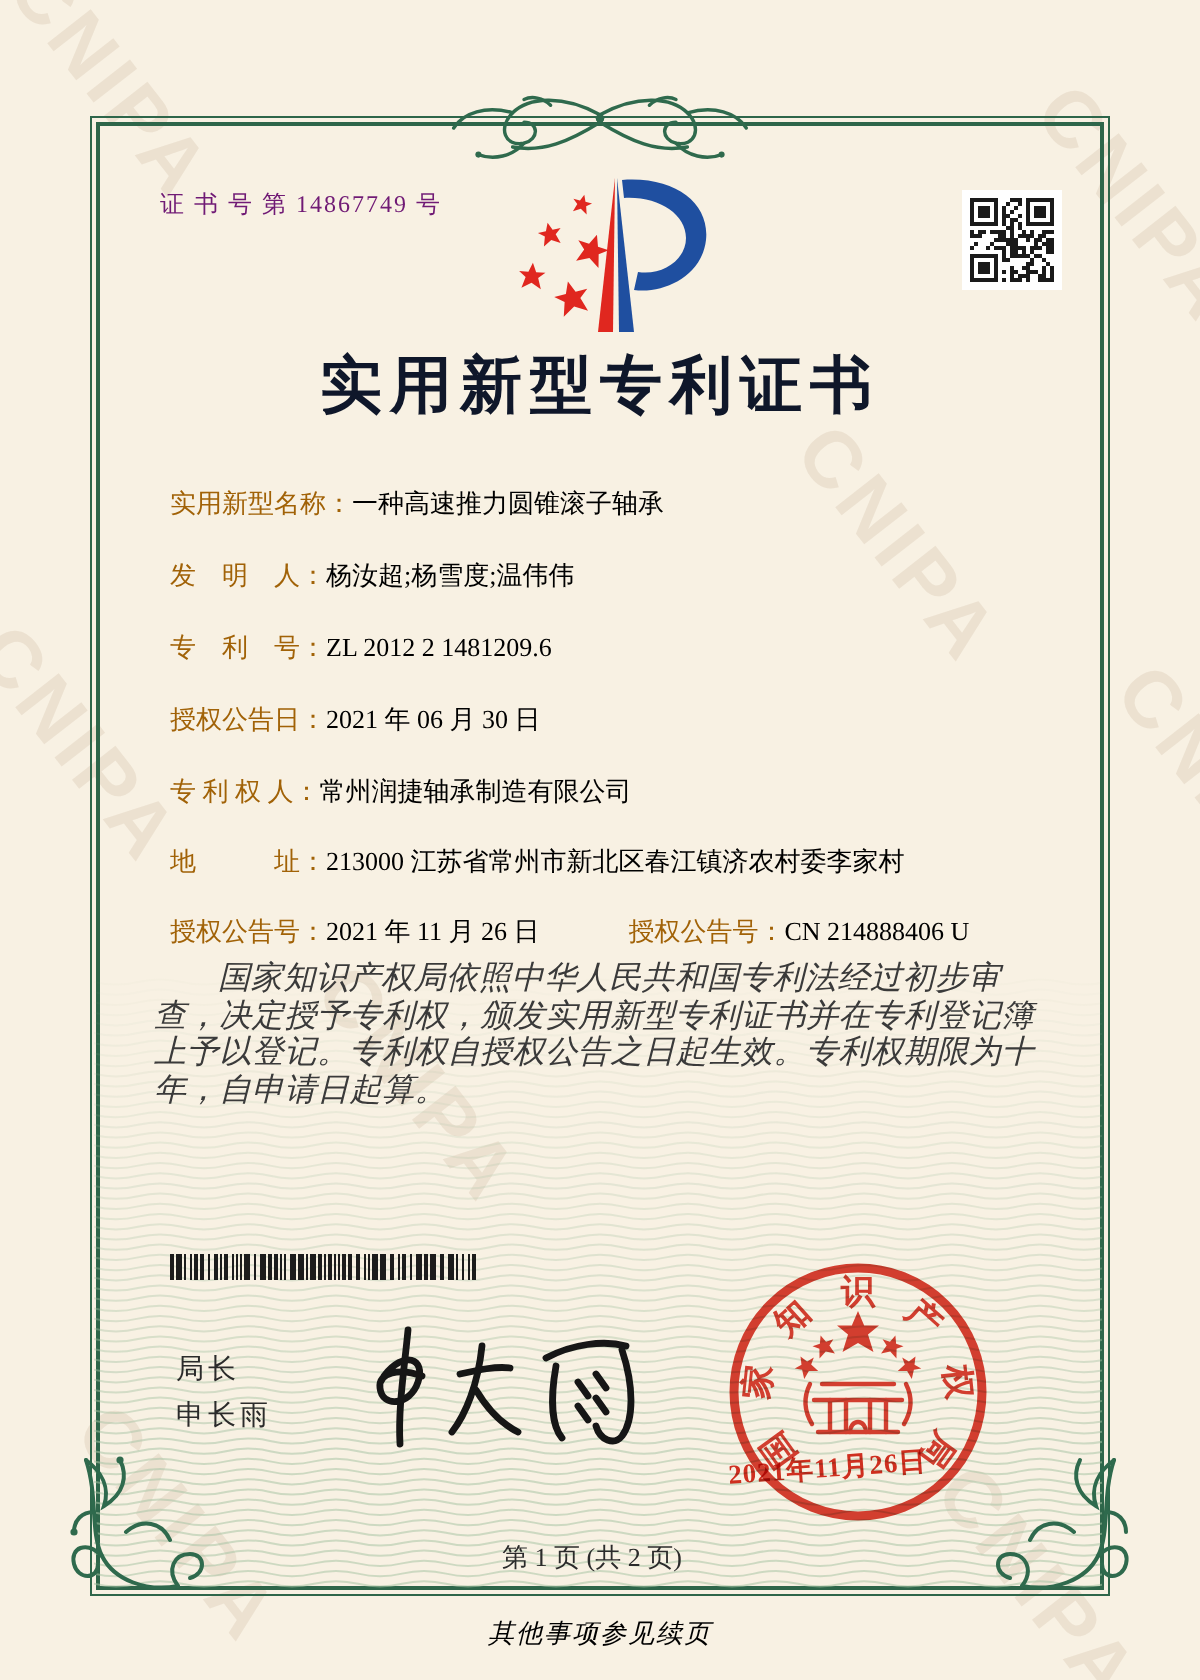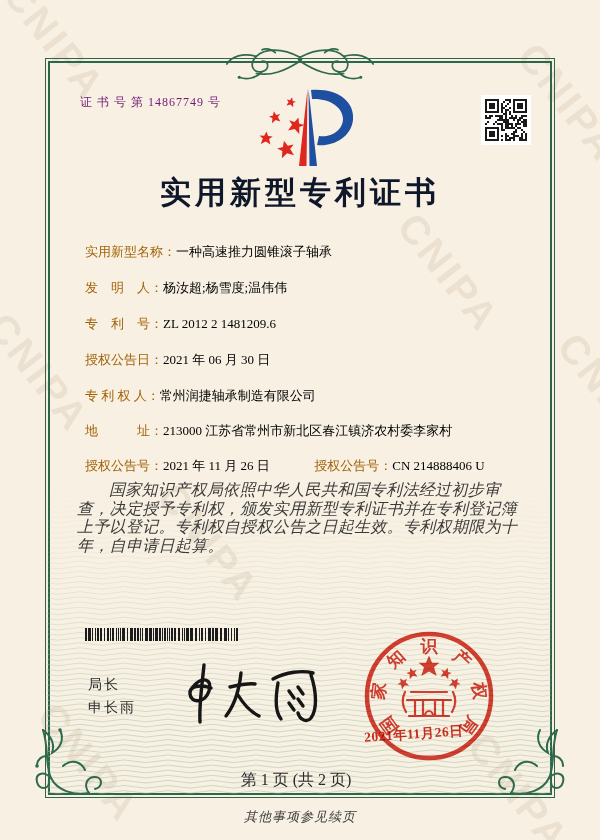--- a/index.html
+++ b/index.html
@@ -51,22 +51,22 @@
   .seal svg{position:absolute;left:0;top:0;}
   .seal-char{
     position:absolute;font-size:17px;font-weight:700;color:#d53122;z-index:6;
     font-family:"Liberation Serif","DejaVu Serif",serif;
   }
   .seal-date{
     position:absolute;left:364px;top:724px;width:140px;z-index:6;
     color:#d53122;font-weight:700;font-size:13.5px;letter-spacing:.5px;
     transform:rotate(-4deg);mix-blend-mode:multiply;
   }
-  .page-info{position:absolute;left:0;top:770px;width:592px;text-align:center;font-size:16px;color:#2b2b2b;z-index:3;}
-  .footer-note{position:absolute;left:0;top:808px;width:600px;text-align:center;font-size:13px;font-style:italic;color:#404040;z-index:3;letter-spacing:1px;}
+  .page-info{position:absolute;left:0;top:770px;width:592px;text-align:center;font-size:13px;color:#2b2b2b;z-index:3;}
+  .footer-note{position:absolute;left:0;top:808px;width:600px;text-align:center;font-size:13px;font-style:italic;color:#000000;z-index:3;letter-spacing:1px;}
 </style>
 </head>
 <body>
 
 <div class="wm" style="left:-14px;top:18px;">CNIPA</div>
 <div class="wm" style="left:500px;top:80px;">CNIPA</div>
 <div class="wm" style="left:380px;top:250px;">CNIPA</div>
 <div class="wm" style="left:-30px;top:350px;">CNIPA</div>
 <div class="wm" style="left:540px;top:370px;">CNIPA</div>
 <div class="wm" style="left:140px;top:520px;">CNIPA</div>

